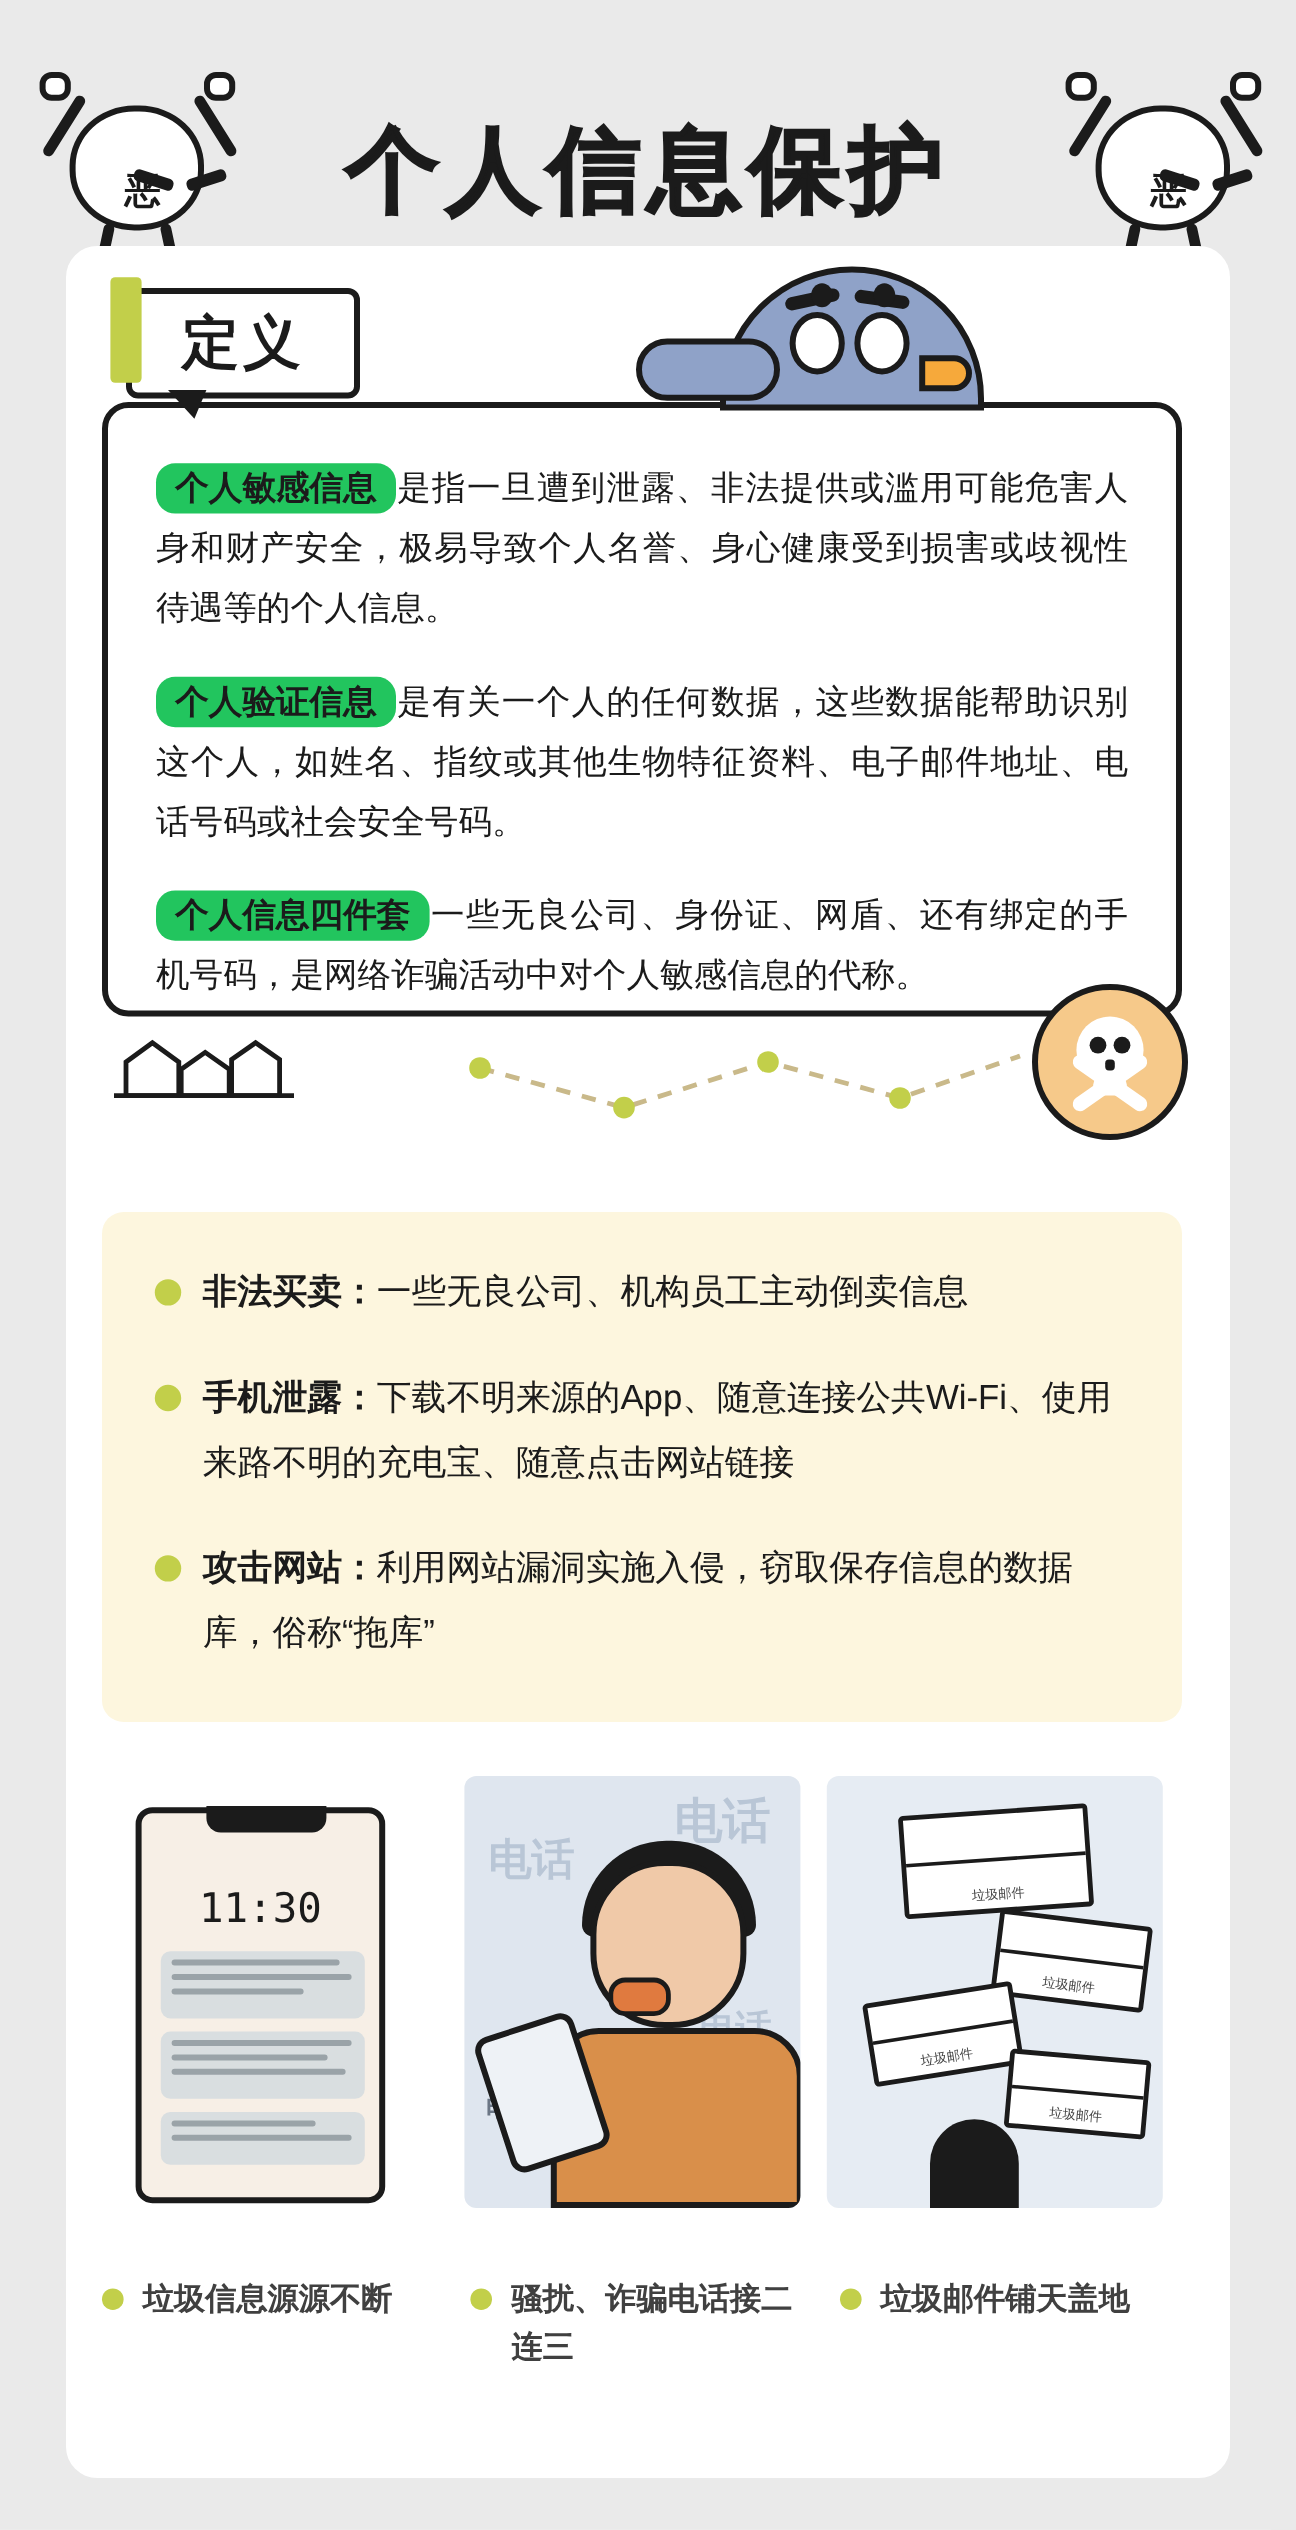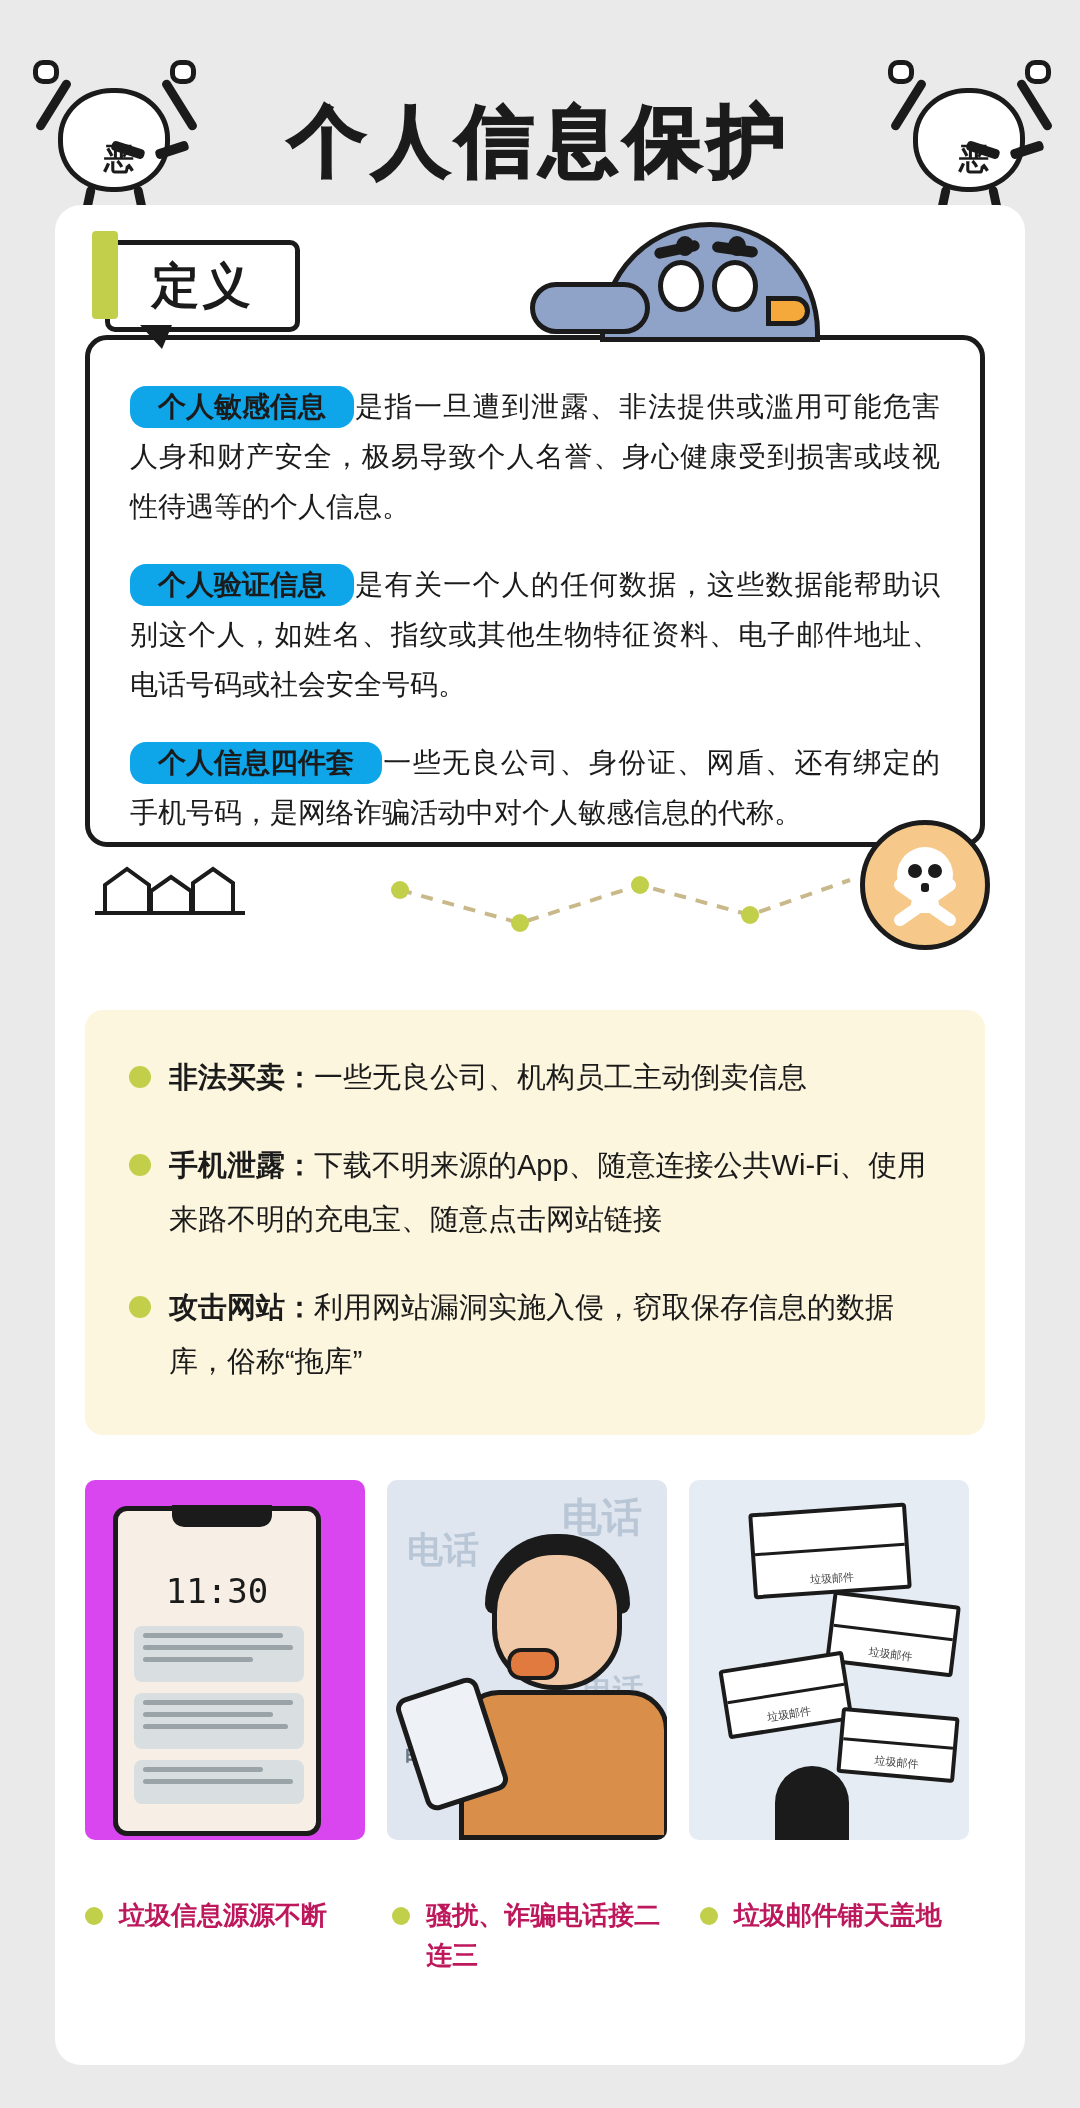--- a/index.html
+++ b/index.html
@@ -186,23 +186,23 @@
   }
   .para {
     font-size: 28px;
     line-height: 50px;
     color: #1b1b1b;
     margin-bottom: 28px;
     text-align: justify;
   }
   .hl {
     display: inline-block;
-    background: #0ea5e9;
+    background: #22c55e;
     border-radius: 16px;
-    padding: 2px 28px;
+    padding: 2px 16px;
     font-weight: bold;
     color: #1b1b1b;
     line-height: 38px;
   }
 
   
   .mascot {
     position: absolute;
     left: 530px;
     top: 222px;
@@ -343,21 +343,21 @@
     display: flex;
     gap: 22px;
   }
   .photo {
     width: 280px;
     height: 360px;
     border-radius: 10px;
     overflow: hidden;
     position: relative;
   }
-  .photo.p1 { background: #d946ef; }
+  .photo.p1 { background: #ffffff; }
   .photo.p2 { background: #dfe6ef; }
   .photo.p3 { background: #e6ecf3; }
 
   
   .ph-phone {
     position: absolute;
     left: 28px;
     top: 26px;
     width: 208px;
     height: 330px;
@@ -493,21 +493,21 @@
     height: 110px;
     display: flex;
     gap: 22px;
   }
   .caption {
     width: 285px;
     position: relative;
     padding-left: 34px;
     font-size: 26px;
     line-height: 40px;
-    color: #be185d;
+    color: #404040;
     font-weight: bold;
   }
   .caption .cdot {
     position: absolute;
     left: 0;
     top: 12px;
     width: 18px;
     height: 18px;
     border-radius: 50%;
     background: #c2cf4a;

